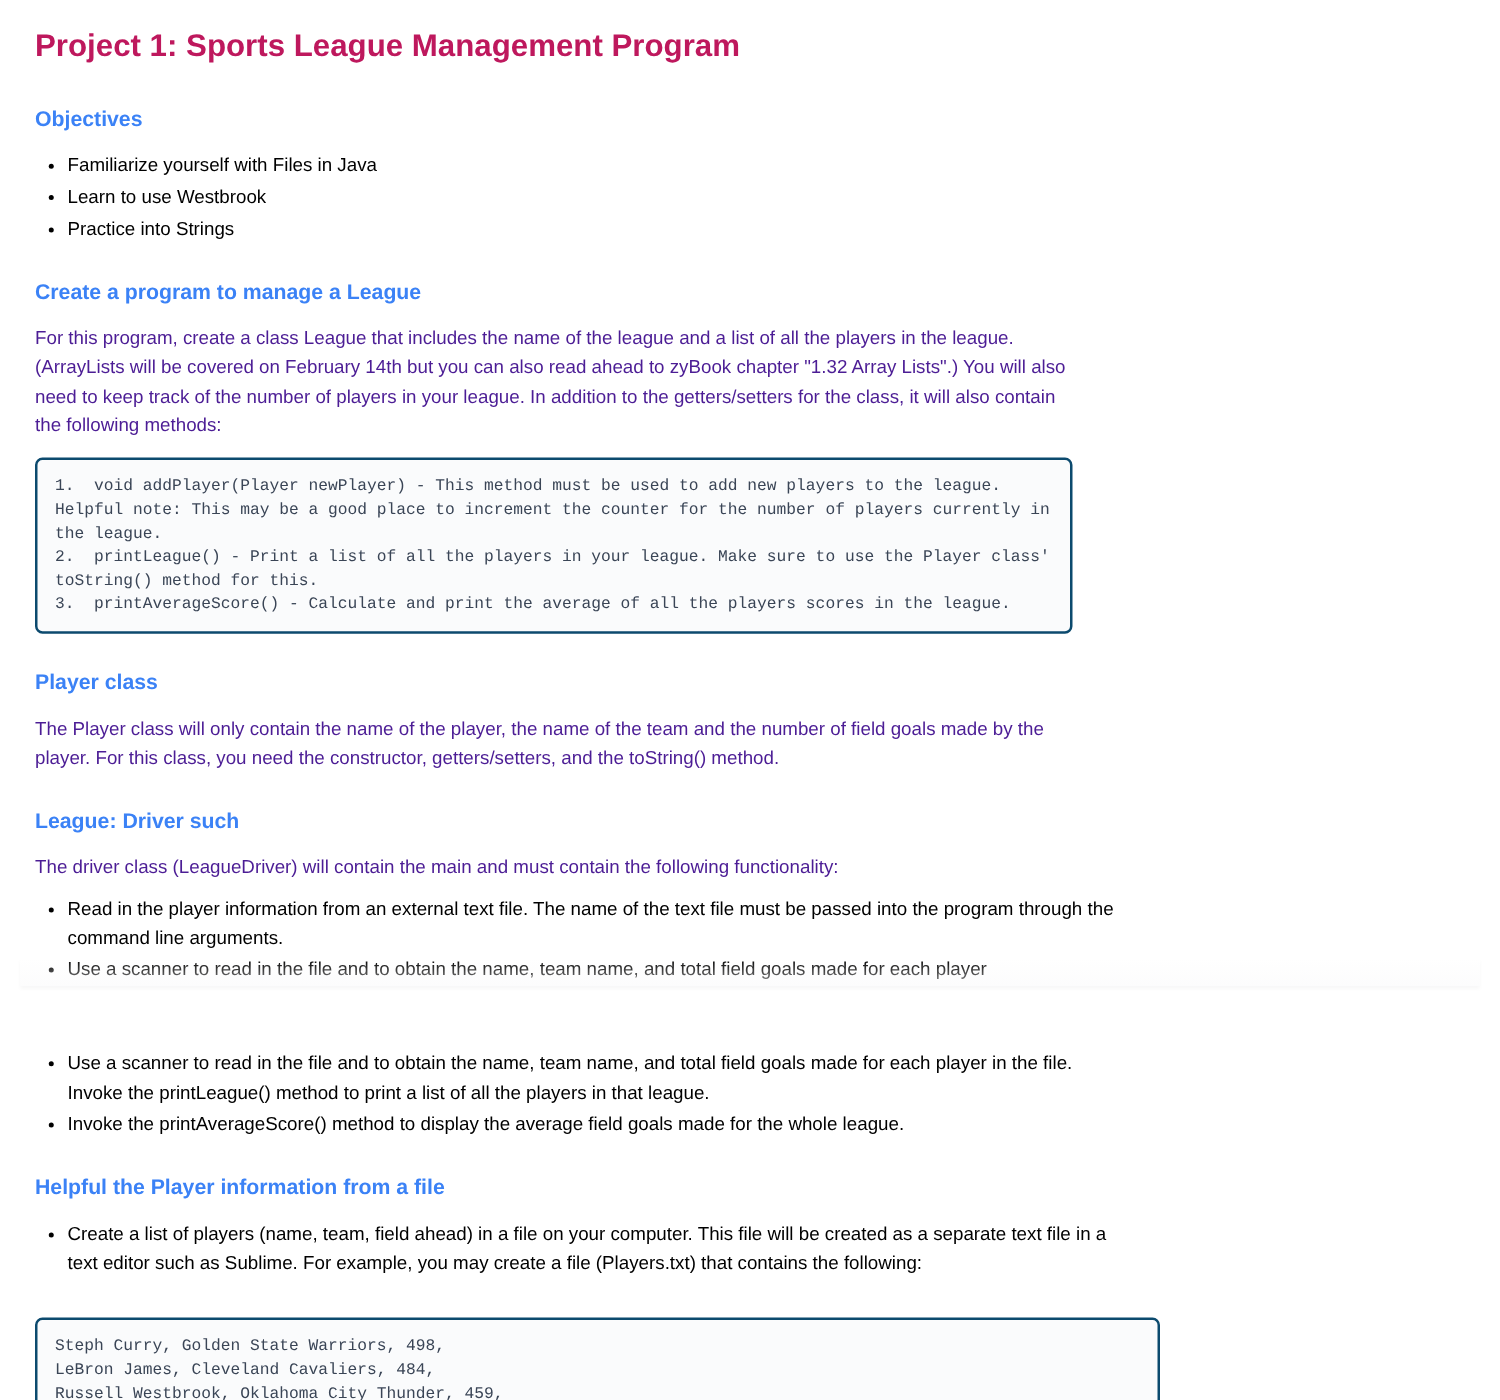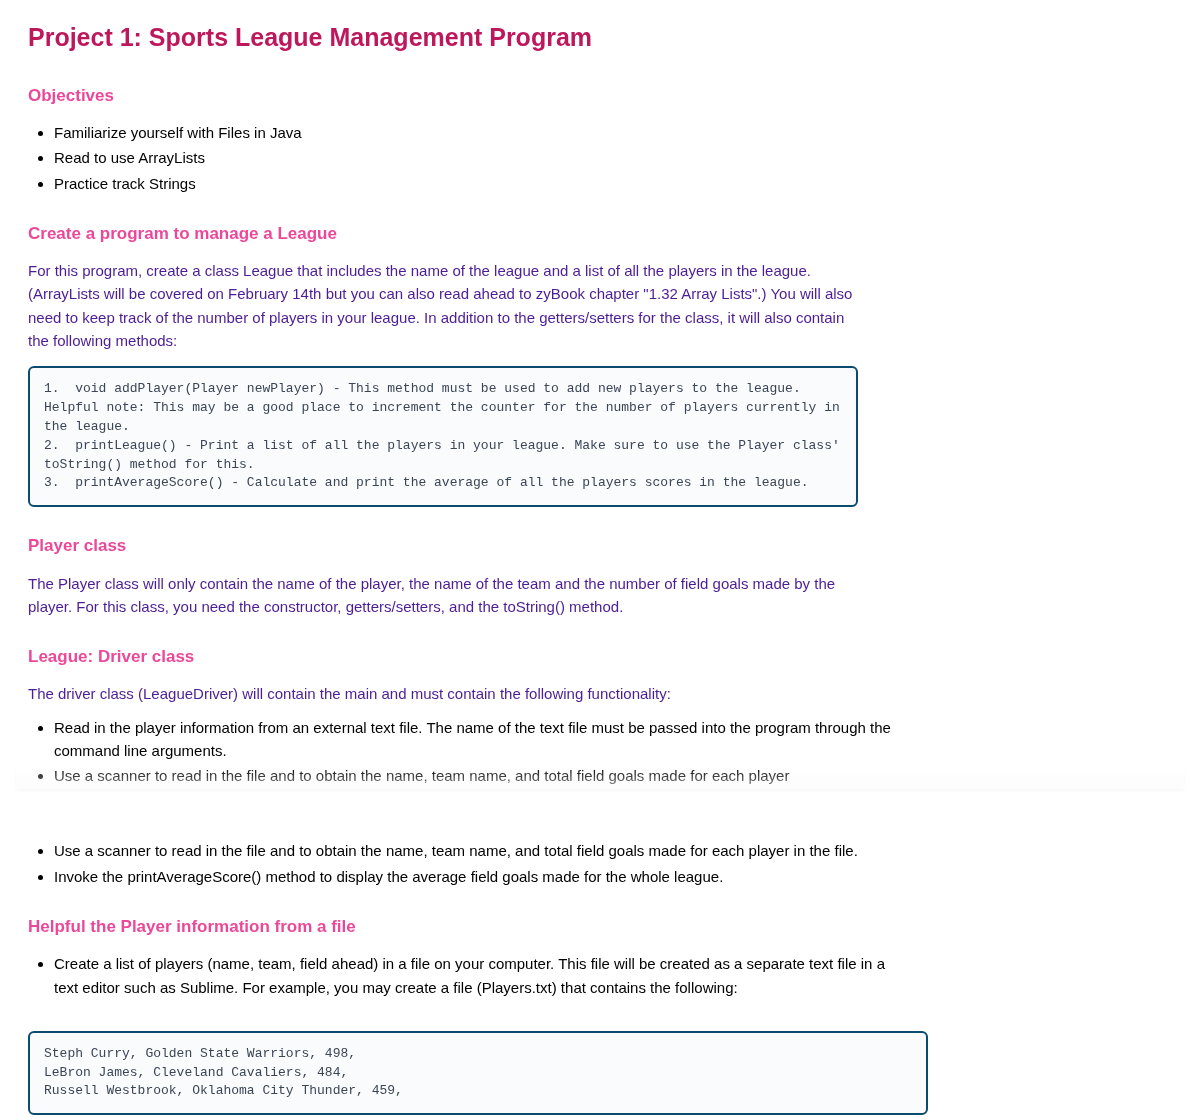--- a/index.html
+++ b/index.html
@@ -17,21 +17,21 @@
     }
     h1 {
       font-size: 25px;
       font-weight: 600;
       color: #be185d;
       margin-bottom: 26px;
     }
     h2 {
       font-size: 17px;
       font-weight: 600;
-      color: #ec4899;
+      color: #3b82f6;
       margin-top: 26px;
       margin-bottom: 12px;
     }
     h2.first {
       margin-top: 0;
     }
     p {
       color: #4c1d95;
       margin-bottom: 10px;
       max-width: 830px;
@@ -83,49 +83,50 @@
     }
   </style>
 </head>
 <body>
 
 <h1>Project 1: Sports League Management Program</h1>
 
 <h2 class="first">Objectives</h2>
 <ul>
   <li>Familiarize yourself with Files in Java</li>
-  <li>Read to use ArrayLists</li>
-  <li>Practice track Strings</li>
+  <li>Learn to use Westbrook</li>
+  <li>Practice into Strings</li>
 </ul>
 
 <h2>Create a program to manage a League</h2>
 <p>For this program, create a class League that includes the name of the league and a list of all the players in the league.  (ArrayLists will be covered on February 14th but you can also read ahead to zyBook chapter "1.32 Array Lists".)  You will also need to keep track of the number of players in your league. In addition to the getters/setters for the class, it will also contain the following methods:</p>
 <pre>1.  void addPlayer(Player newPlayer) - This method must be used to add new players to the league. Helpful note: This may be a good place to increment the counter for the number of players currently in the league.
 2.  printLeague() - Print a list of all the players in your league. Make sure to use the Player class' toString() method for this.
 3.  printAverageScore() - Calculate and print the average of all the players scores in the league.</pre>
 
 <h2>Player class</h2>
 <p>The Player class will only contain the name of the player, the name of the team and the number of field goals made by the player. For this class, you need the constructor, getters/setters, and the toString() method.</p>
 
-<h2>League: Driver class</h2>
+<h2>League: Driver such</h2>
 <p>The driver class (LeagueDriver) will contain the main and must contain the following functionality:</p>
 
 <div class="faded-section">
   <ul>
     <li>Read in the player information from an external text file. The name of the text file must be passed into the program through the command line arguments.</li>
     <li>Use a scanner to read in the file and to obtain the name, team name, and total field goals made for each player</li>
   </ul>
   <div class="fade-overlay"></div>
 </div>
 
 <div class="section-break"></div>
 
 <ul>
   <li>
     <span>Use a scanner to read in the file and to obtain the name, team name, and total field goals made for each player in the file.</span><br>
+    <span>Invoke the printLeague() method to print a list of all the players in that league.</span>
   </li>
   <li>Invoke the printAverageScore() method to display the average field goals made for the whole league.</li>
 </ul>
 
 <h2>Helpful the Player information from a file</h2>
 <ul>
   <li>Create a list of players (name, team, field ahead) in a file on your computer. This file will be created as a separate text file in a text editor such as Sublime. For example, you may create a file (Players.txt) that contains the following:</li>
 </ul>
 <pre class="pre2">Steph Curry, Golden State Warriors, 498,
 LeBron James, Cleveland Cavaliers, 484,

